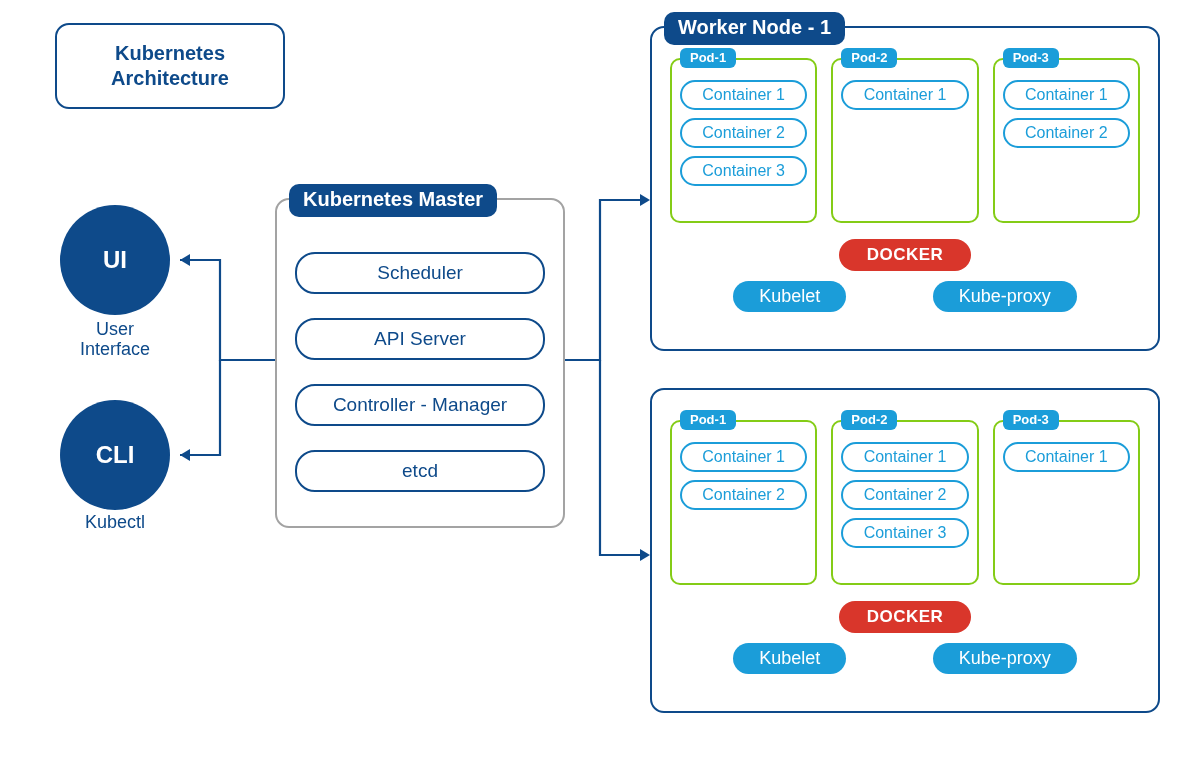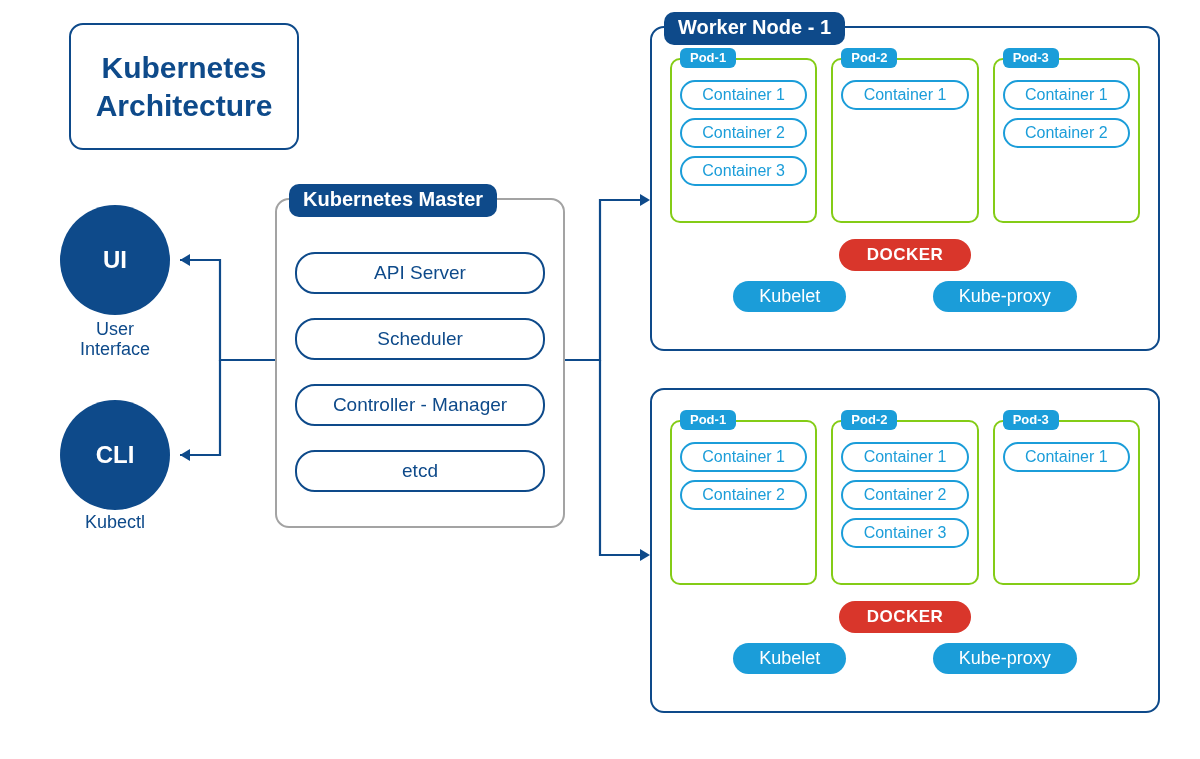--- a/index.html
+++ b/index.html
@@ -5,28 +5,28 @@
   * { box-sizing: border-box; margin: 0; padding: 0; }
   body {
     font-family: -apple-system, BlinkMacSystemFont, "Segoe UI", Arial, sans-serif;
     background: #fff;
     width: 1200px;
     height: 759px;
     position: relative;
   }
   .title-box {
     position: absolute;
-    left: 69px; top: 23px;
+    left: 55px; top: 23px;
     width: 230px;
     border: 2px solid #0e4a8a;
     border-radius: 14px;
-    padding: 24px 18px;
+    padding: 16px 18px;
     text-align: center;
     color: #0e4a8a;
-    font-size: 30px;
+    font-size: 20px;
     font-weight: 600;
     line-height: 1.25;
   }
   
   .circle {
     position: absolute;
     width: 110px; height: 110px;
     border-radius: 50%;
     background: #0e4a8a;
     display: flex; align-items: center; justify-content: center;
@@ -163,22 +163,22 @@
 
 <div class="title-box">Kubernetes<br>Architecture</div>
 
 <div id="ui-circle" class="circle">UI</div>
 <div id="ui-label" class="circle-label">User<br>Interface</div>
 <div id="cli-circle" class="circle">CLI</div>
 <div id="cli-label" class="circle-label">Kubectl</div>
 
 <div id="master">
   <div class="header-tab">Kubernetes Master</div>
+  <div class="master-item">Scheduler</div>
   <div class="master-item">API Server</div>
-  <div class="master-item">Scheduler</div>
   <div class="master-item">Controller - Manager</div>
   <div class="master-item">etcd</div>
 </div>
 
 <div id="worker1" class="worker">
   <div class="header-tab">Worker Node - 1</div>
   <div class="pods-row">
     <div class="pod">
       <div class="pod-tab">Pod-1</div>
       <div class="container">Container 1</div>

